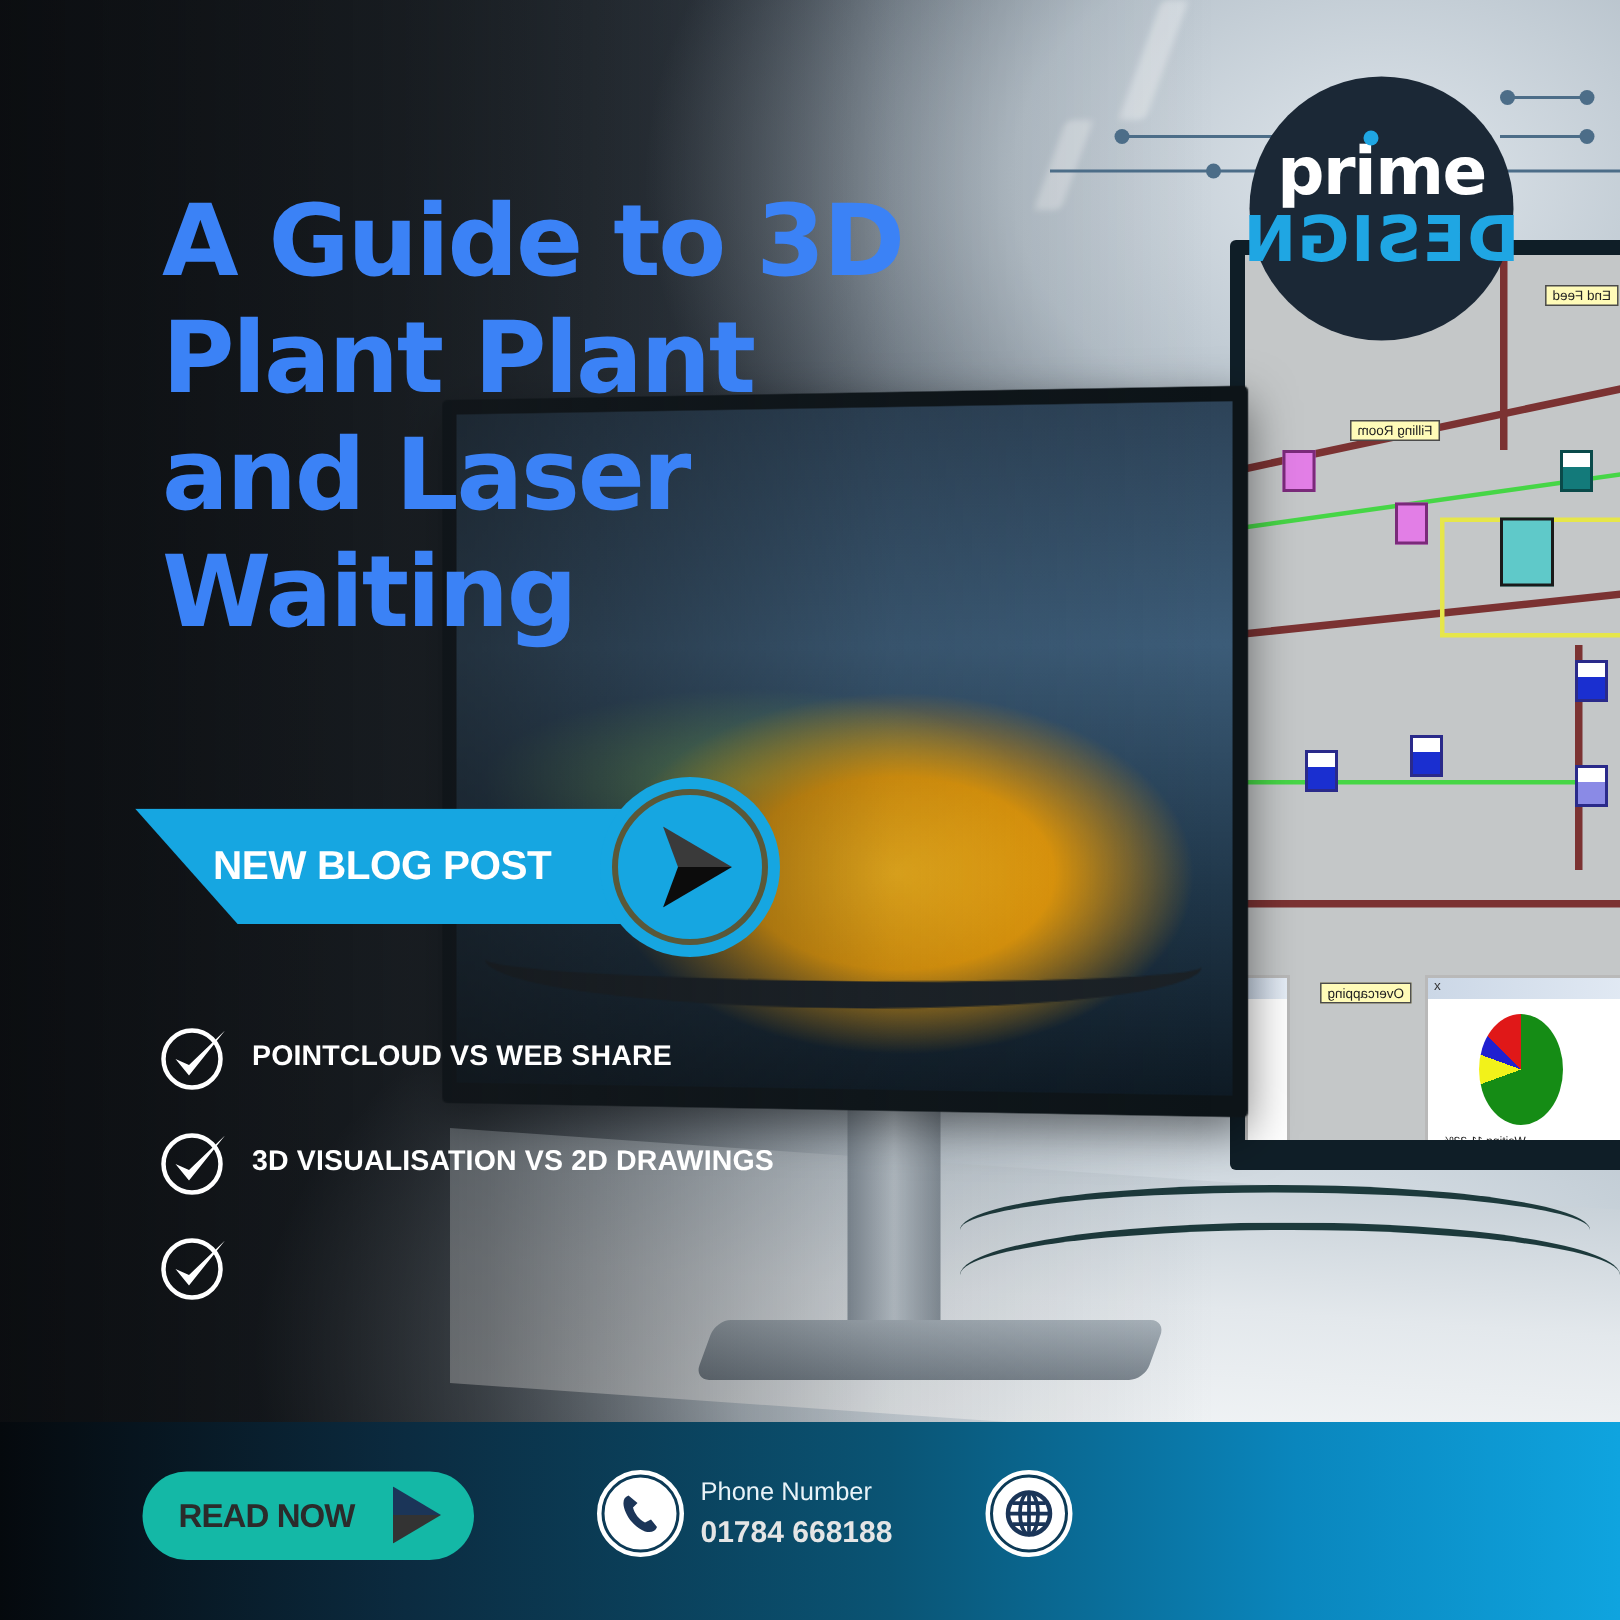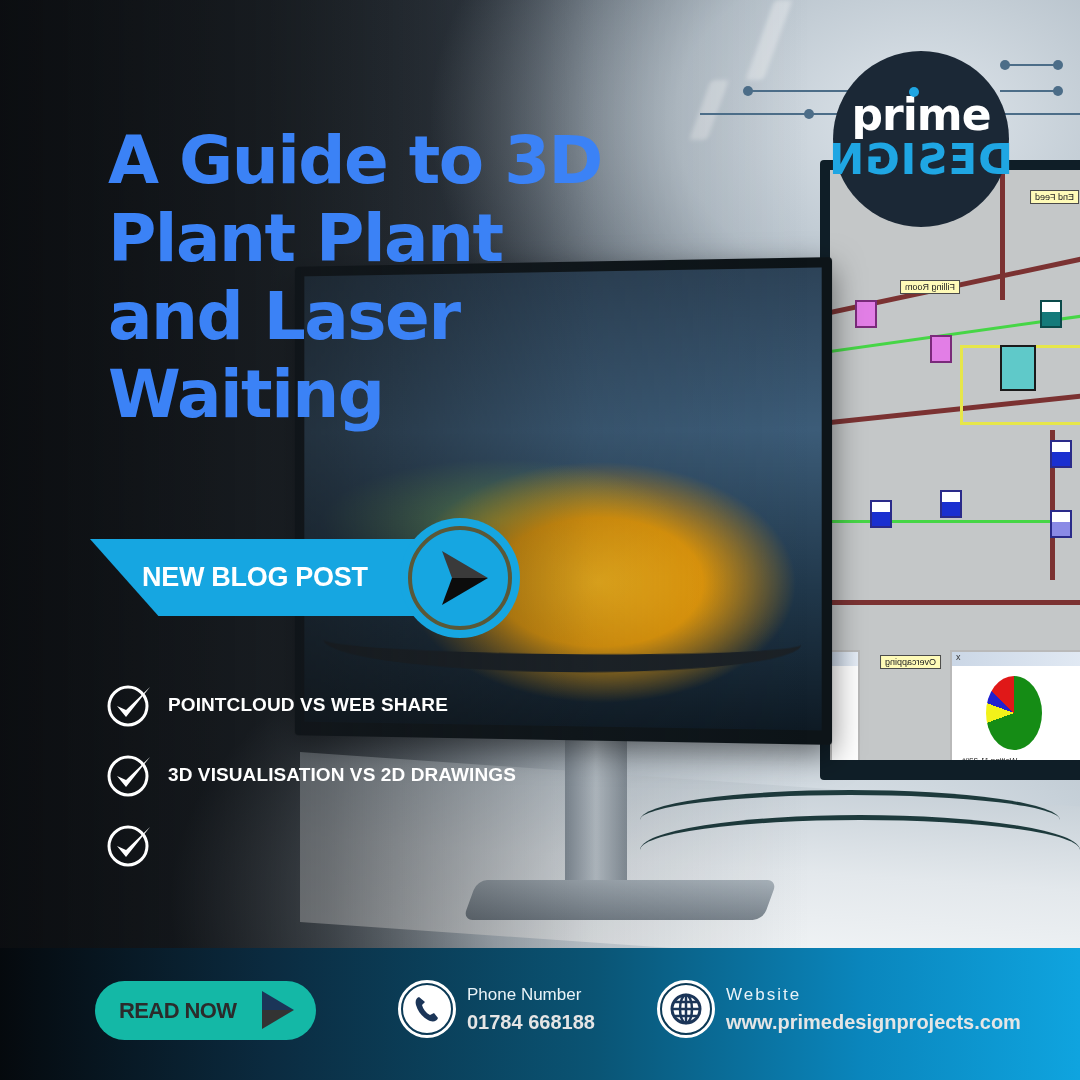--- a/index.html
+++ b/index.html
@@ -294,19 +294,15 @@
     <div class="contact-icon">
       <svg width="34" height="34" viewBox="0 0 34 34">
         <circle cx="17" cy="17" r="14" fill="none" stroke="#1b3558" stroke-width="3"></circle>
         <ellipse cx="17" cy="17" rx="6" ry="14" fill="none" stroke="#1b3558" stroke-width="2.5"></ellipse>
         <line x1="17" y1="3" x2="17" y2="31" stroke="#1b3558" stroke-width="2.5"></line>
         <line x1="3" y1="17" x2="31" y2="17" stroke="#1b3558" stroke-width="2.5"></line>
         <line x1="6" y1="10" x2="28" y2="10" stroke="#1b3558" stroke-width="2.5"></line>
         <line x1="6" y1="24" x2="28" y2="24" stroke="#1b3558" stroke-width="2.5"></line>
       </svg>
     </div>
-    <div>
-      <div class="contact-label spaced">Website</div>
-      <div class="contact-value">www.primedesignprojects.com</div>
-    </div>
   </div>
 
 </div>
 
 </body></html>

